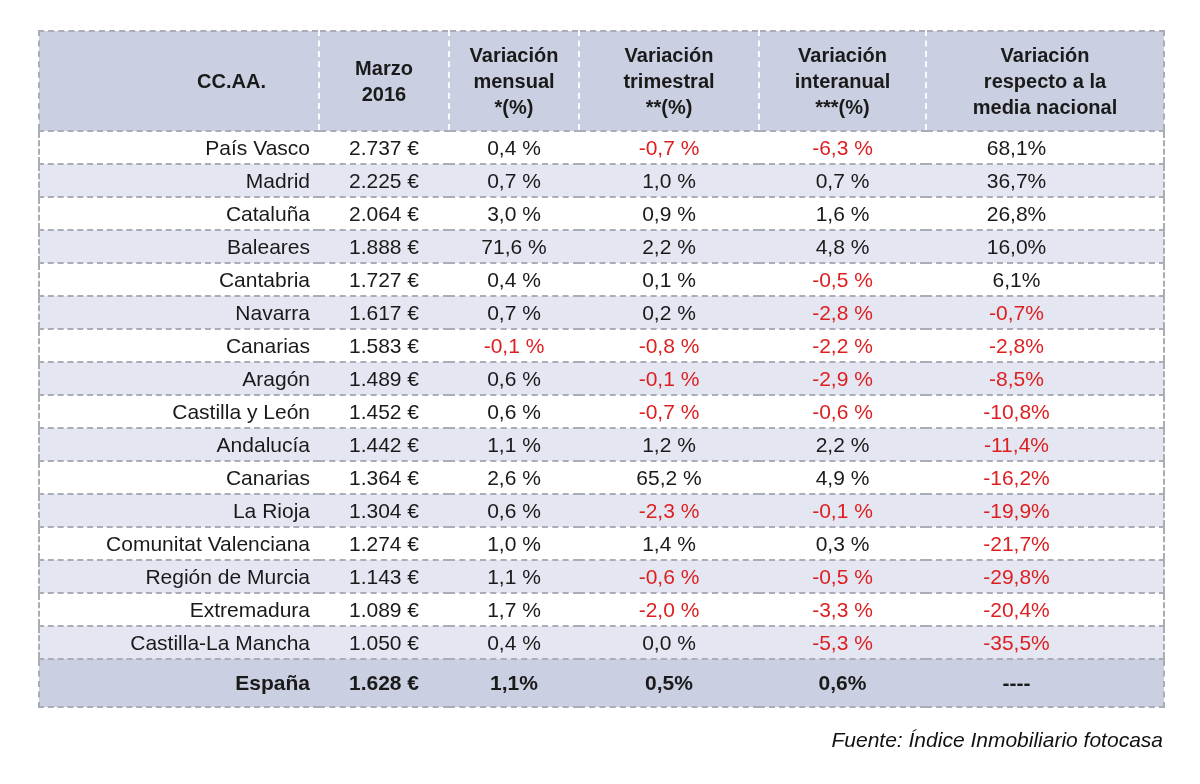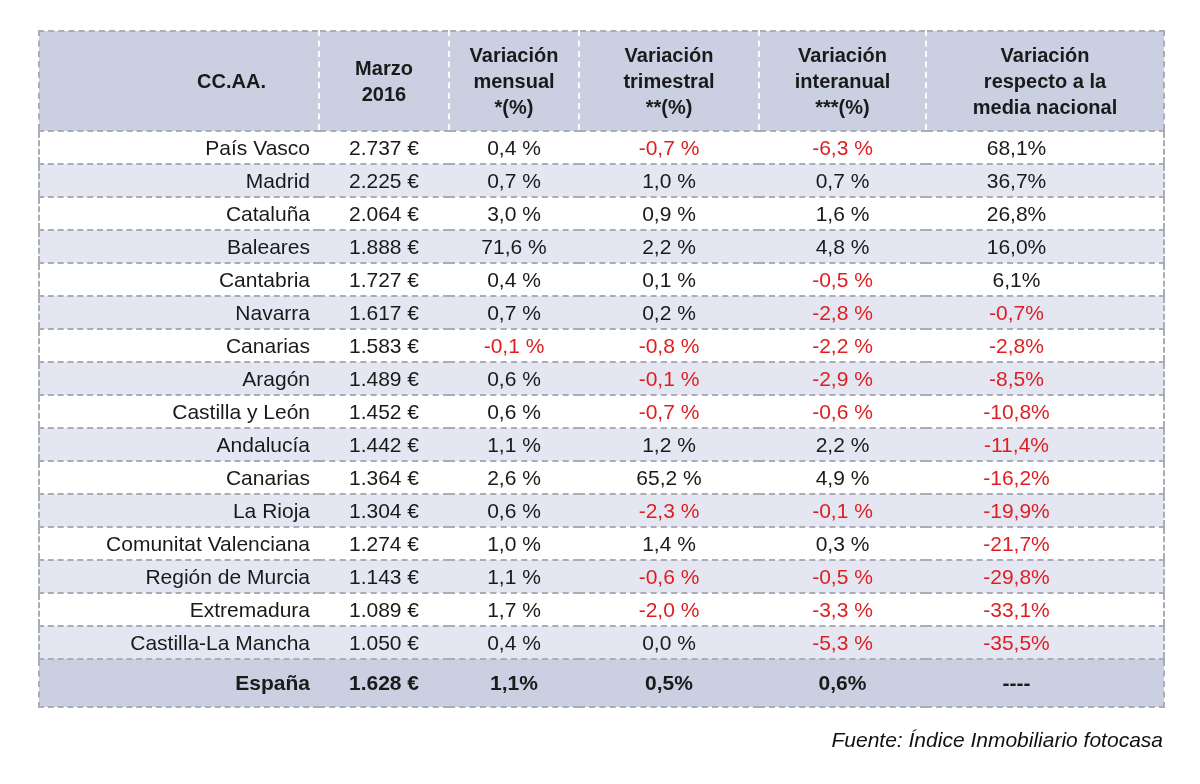--- a/index.html
+++ b/index.html
@@ -239,21 +239,21 @@
           <td class="neg">-0,6 %</td>
           <td class="neg">-0,5 %</td>
           <td class="neg">-29,8%</td>
         </tr>
         <tr>
           <td>Extremadura</td>
           <td>1.089 €</td>
           <td>1,7 %</td>
           <td class="neg">-2,0 %</td>
           <td class="neg">-3,3 %</td>
-          <td class="neg">-33,1%</td>
+          <td class="neg">-20,4%</td>
         </tr>
         <tr>
           <td>Castilla-La Mancha</td>
           <td>1.050 €</td>
           <td>0,4 %</td>
           <td>0,0 %</td>
           <td class="neg">-5,3 %</td>
           <td class="neg">-35,5%</td>
         </tr>
       </tbody>

